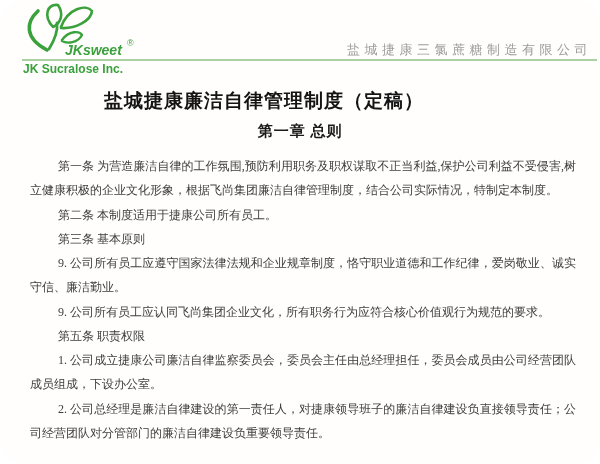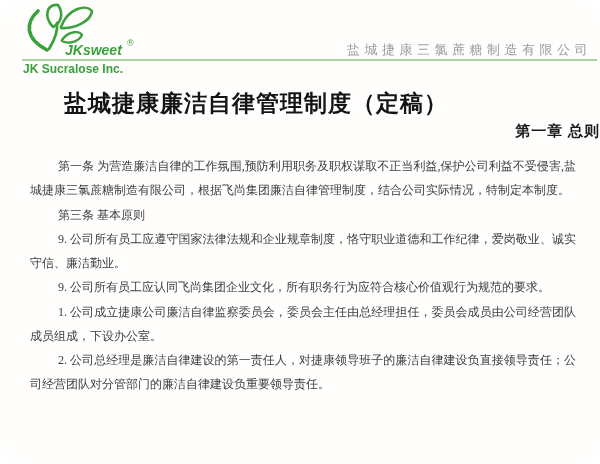--- a/index.html
+++ b/index.html
@@ -71,37 +71,37 @@
     font-family: "Liberation Sans", sans-serif;
     font-size: 13px;
     letter-spacing: 4.5px;
     color: var(--muted-gray, #9c9c9c);
     white-space: nowrap;
   }
 
   
   .doc-title {
     position: absolute;
-    left: 4px;
+    left: 12px;
     top: 88px;
     width: 504px;
     margin: 0;
     text-align: center;
-    font-size: 23px;
+    font-size: 19px;
     font-weight: bold;
     letter-spacing: 1px;
     color: #141414;
   }
   .chapter-heading {
     position: absolute;
     left: 0;
     top: 122px;
     width: 600px;
     margin: 0;
-    text-align: right;
+    text-align: center;
     font-size: 15px;
     font-weight: bold;
     letter-spacing: 1px;
     color: #1a1a1a;
   }
   .doc-body {
     position: absolute;
     left: 30px;
     top: 154px;
     width: 546px;
@@ -137,21 +137,23 @@
 
   <div class="header-rule"></div>
 
   <div class="company-en">JK Sucralose Inc.</div>
   <div class="company-cn">盐城捷康三氯蔗糖制造有限公司</div>
 
   <h1 class="doc-title">盐城捷康廉洁自律管理制度（定稿）</h1>
   <h2 class="chapter-heading">第一章 总则</h2>
 
   <div class="doc-body">
-      <p class="para">第一条 为营造廉洁自律的工作氛围,预防利用职务及职权谋取不正当利益,保护公司利益不受侵害,盐城捷康三氯蔗糖制造有限公司，根据飞尚集团廉洁自律管理制度，结合公司实际情况，特制定本制度。</p>
+      <p class="para">第一条 为营造廉洁自律的工作氛围,预防利用职务及职权谋取不正当利益,保护公司利益不受侵害,树立健康积极的企业文化形象，根据飞尚集团廉洁自律管理制度，结合公司实际情况，特制定本制度。</p>
+      <p class="para">第二条 本制度适用于捷康公司所有员工。</p>
       <p class="para">第三条 基本原则</p>
       <p class="para">9. 公司所有员工应遵守国家法律法规和企业规章制度，恪守职业道德和工作纪律，爱岗敬业、诚实守信、廉洁勤业。</p>
       <p class="para">9. 公司所有员工应认同飞尚集团企业文化，所有职务行为应符合核心价值观行为规范的要求。</p>
+      <p class="para">第五条 职责权限</p>
       <p class="para">1. 公司成立捷康公司廉洁自律监察委员会，委员会主任由总经理担任，委员会成员由公司经营团队成员组成，下设办公室。</p>
       <p class="para">2. 公司总经理是廉洁自律建设的第一责任人，对捷康领导班子的廉洁自律建设负直接领导责任；公司经营团队对分管部门的廉洁自律建设负重要领导责任。</p>
     </div>
 
 </div>
 
 </body></html>

